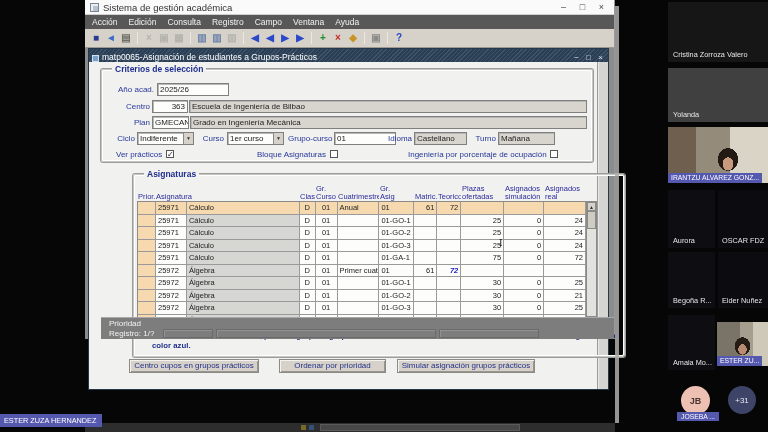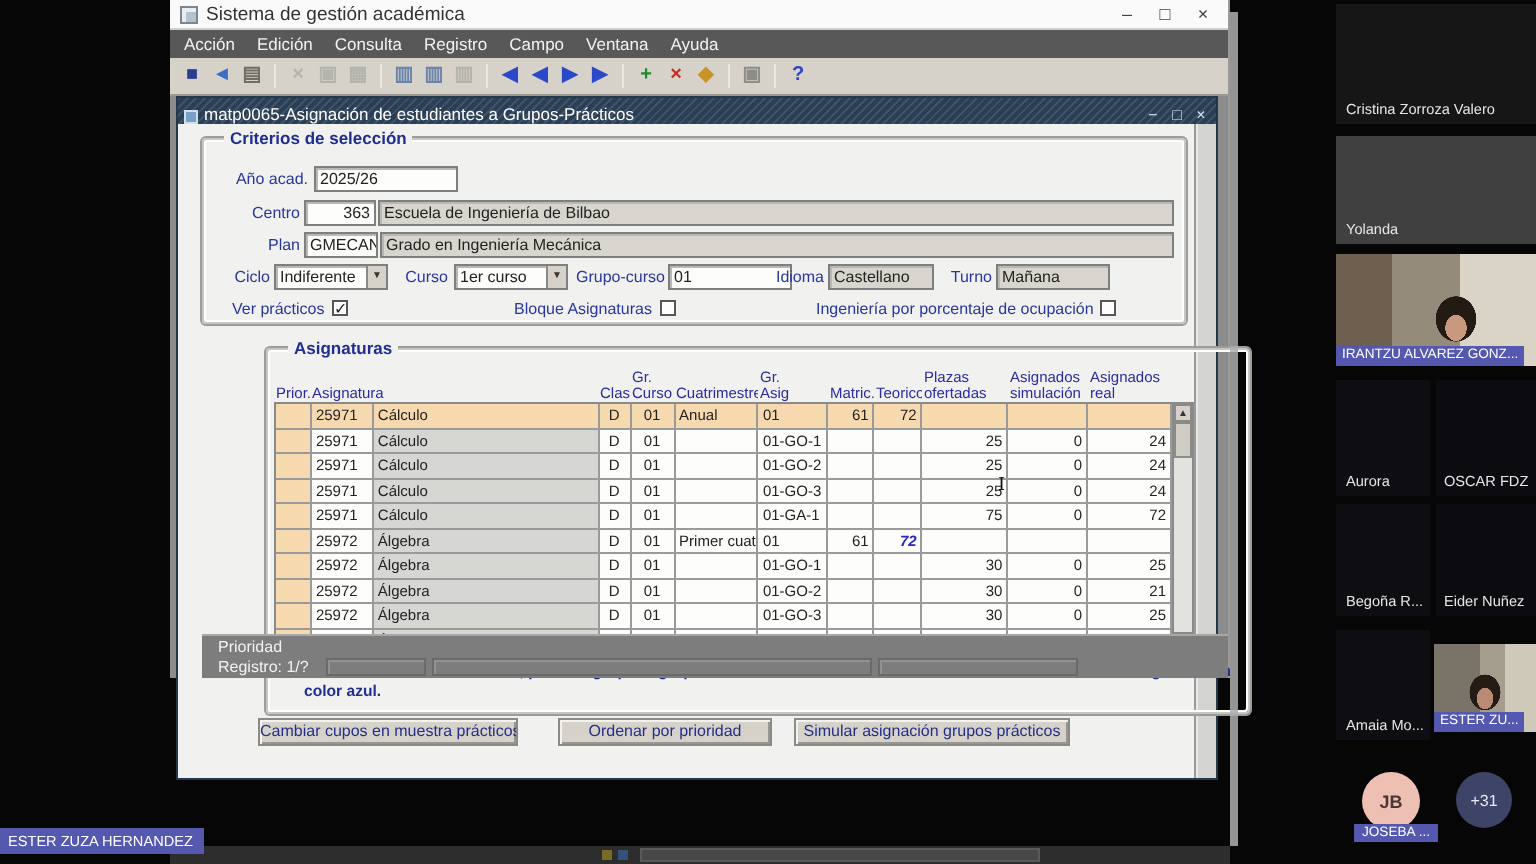--- a/index.html
+++ b/index.html
@@ -409,21 +409,21 @@
             <span class="sb-btn" style="top:0;">▲</span>
             <span id="tbl-thumb"></span>
             <span class="sb-btn" style="bottom:0;">▼</span>
           </div>
 
           <div id="note">En la columna Matric.Teórico, para los grupos agrupados se muestra el total de estudiantes matriculados en la asignatura en color azul.</div>
         </div>
 
         <span id="ibeam">I</span>
 
-        <div class="form-btn" style="left:40px; width:130px;">Cambiar cupos en muestra prácticos</div>
+        <div class="form-btn" style="left:40px; width:130px;">Centro cupos en grupos prácticos</div>
         <div class="form-btn" style="left:190px; width:107px;">Ordenar por prioridad</div>
         <div class="form-btn" style="left:308px; width:138px;">Simular asignación grupos prácticos</div>
       </div>
     </div>
   </div>
 
   <div id="statusbar">
     <span id="status-l1">Prioridad</span>
     <span id="status-l2">Registro: 1/?</span>
     <span class="st-seg" style="left:62px; width:50px;"></span>

